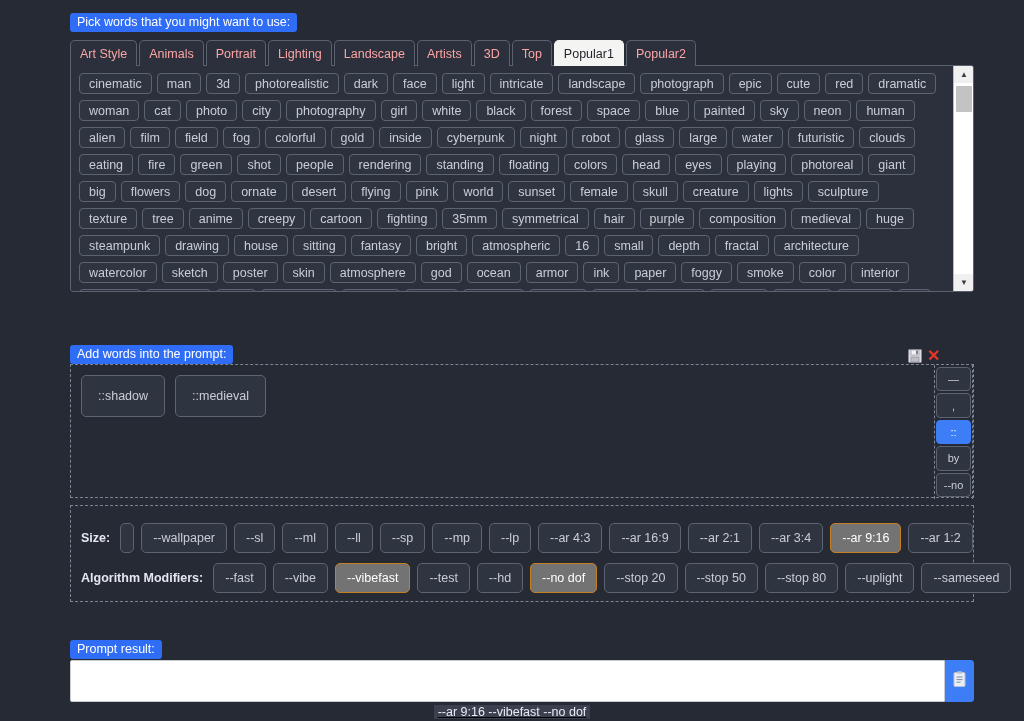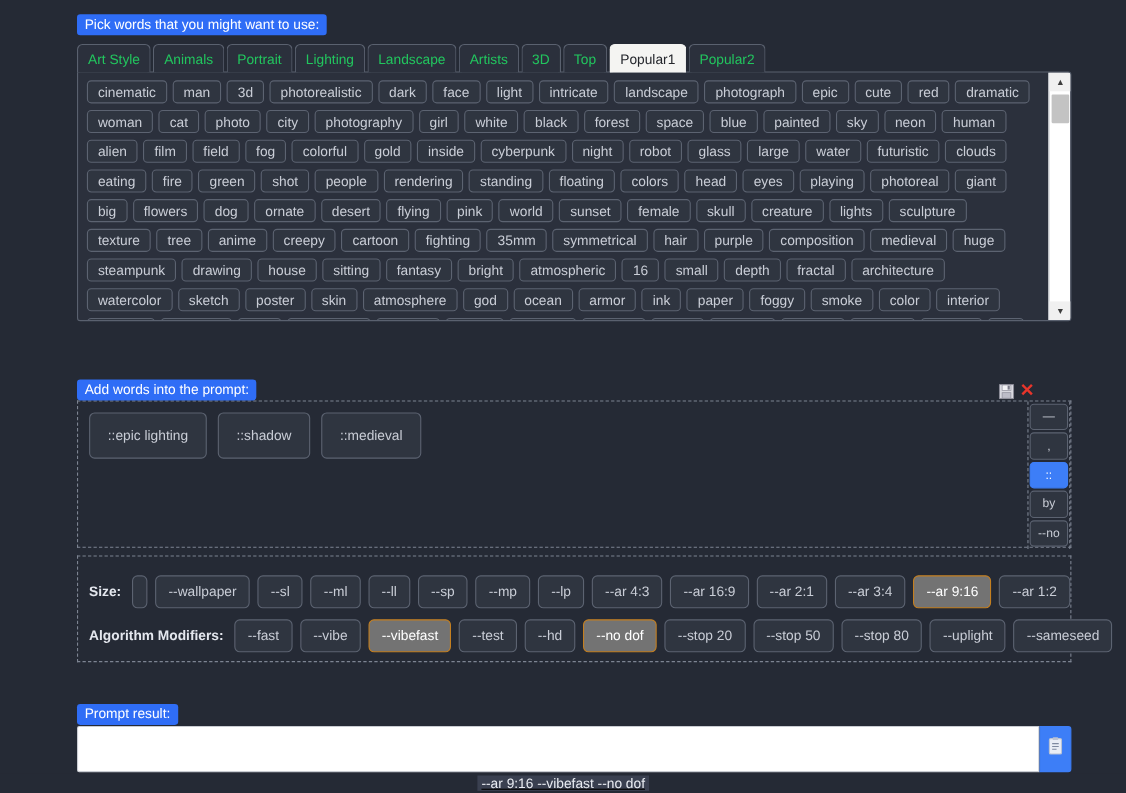--- a/index.html
+++ b/index.html
@@ -30,21 +30,21 @@
     height: 27px;
     display: flex;
     align-items: flex-end;
     z-index: 6;
   }
   .tab {
     height: 26px;
     padding: 0 9px;
     display: flex; align-items: center;
     font-size: 12.5px;
-    color: #22c55e;
+    color: #fca5a5;
     background: #2b303c;
     border: 1px solid #5a616f;
     border-bottom: none;
     border-radius: 5px 5px 0 0;
     margin-right: 2px;
     cursor: pointer;
     white-space: nowrap;
   }
   .tab.active {
     background: #f4f4f2;
@@ -420,21 +420,20 @@
         <rect x="3" y="1" width="8" height="5" fill="#f2f2f5" stroke="#8a8a96" stroke-width="0.6"></rect>
         <rect x="8" y="1.6" width="2" height="3.6" fill="#7a7a88"></rect>
         <rect x="3" y="8" width="8" height="5" fill="#bdbdc8" stroke="#8a8a96" stroke-width="0.6"></rect>
       </svg>
     </span>
     <span class="icon-close">✕</span>
   </div>
 
   <div class="addwords-wrap">
     <div class="addwords-left" id="prompt-chips">
-        <div class="promptchip">::epic lighting</div>
         <div class="promptchip">::shadow</div>
         <div class="promptchip">::medieval</div>
       </div>
     <div class="sep-col" id="sep-col">
         <div class="sepbtn">—</div>
         <div class="sepbtn">,</div>
         <div class="sepbtn active">::</div>
         <div class="sepbtn">by</div>
         <div class="sepbtn">--no</div>
       </div>

